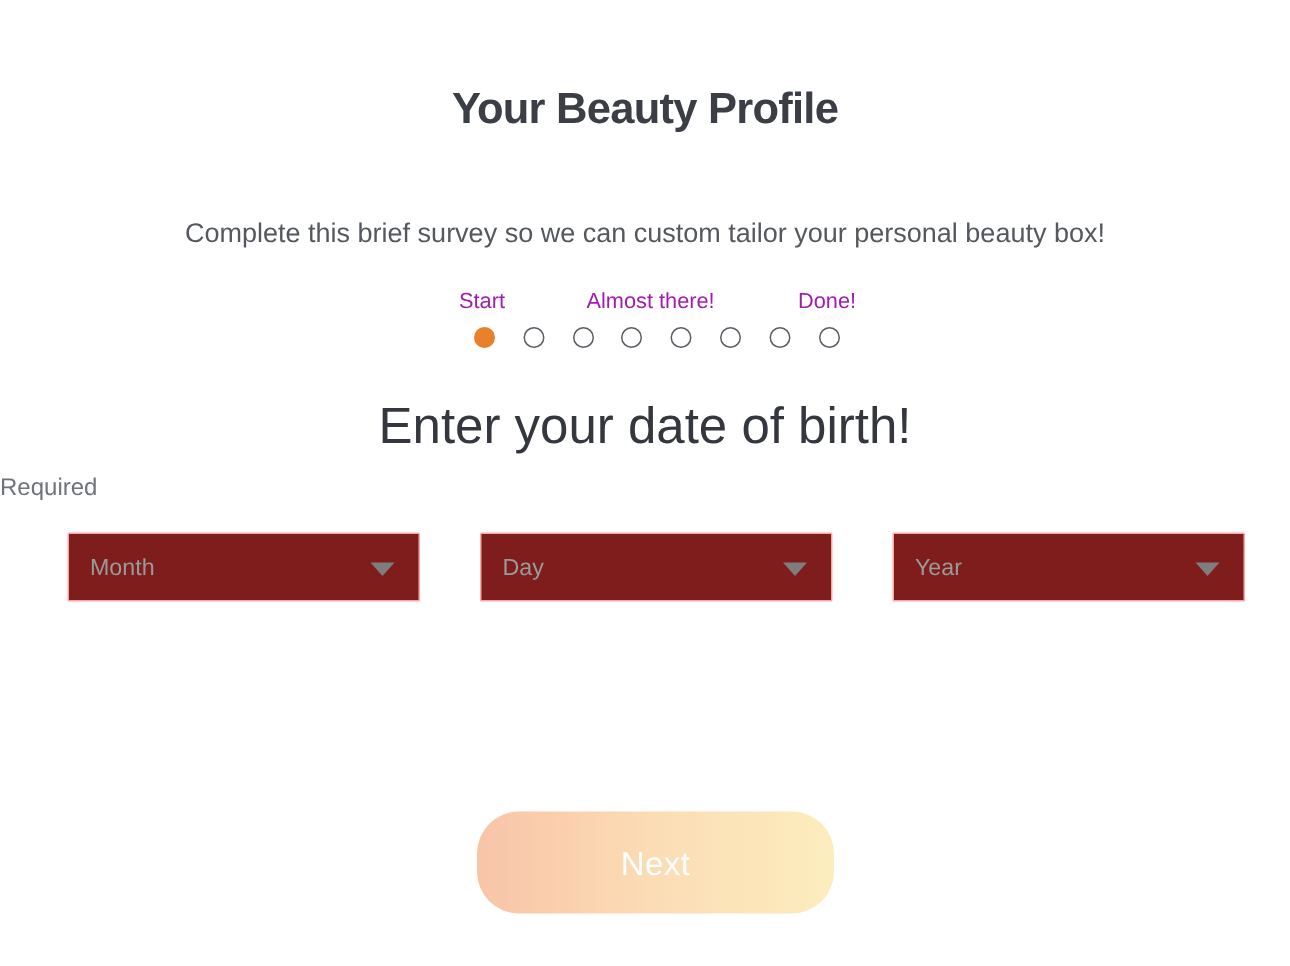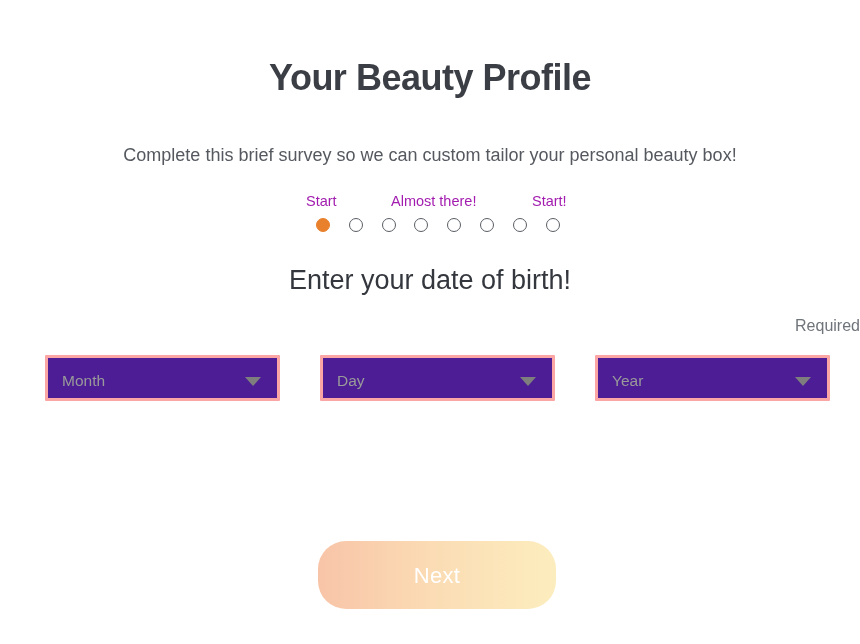--- a/index.html
+++ b/index.html
@@ -22,21 +22,21 @@
     position: relative;
   }
 
   
   .page-title {
     position: absolute;
     top: 58px;
     left: 0;
     width: 860px;
     text-align: center;
-    font-size: 36px;
+    font-size: 29px;
     font-weight: bold;
     letter-spacing: -0.5px;
     color: #3b3f45;
     line-height: 1.1;
   }
 
   .page-subtitle {
     position: absolute;
     top: 144px;
     left: 0;
@@ -91,49 +91,49 @@
     border-color: #e8802c;
   }
 
   
   .question-title {
     position: absolute;
     top: 264px;
     left: 0;
     width: 860px;
     text-align: center;
-    font-size: 27px;
+    font-size: 34px;
     color: #34383e;
     line-height: 1.2;
   }
   .question-required {
     position: absolute;
     top: 317px;
     left: 0;
     width: 860px;
-    text-align: right;
+    text-align: left;
     font-size: 16px;
     color: #6f747b;
   }
 
   
   .selects-row {
     position: absolute;
     top: 355px;
     left: 0;
     width: 860px;
     height: 46px;
   }
   .select-box {
     position: absolute;
     top: 0;
     height: 46px;
     box-sizing: border-box;
-    border: 3px solid #fca5a5;
-    background: #4c1d95;
+    border: 1px solid #fca5a5;
+    background: #7f1d1d;
     border-radius: 1px;
   }
   .select-box.month { left: 45px;  width: 235px; }
   .select-box.day   { left: 320px; width: 235px; }
   .select-box.year  { left: 595px; width: 235px; }
 
   .select-value {
     position: absolute;
     left: 14px;
     top: 0;
@@ -181,21 +181,21 @@
 <div class="page">
 
   <div class="page-title">Your Beauty Profile</div>
 
   <div class="page-subtitle">Complete this brief survey so we can custom tailor your personal beauty box!</div>
 
   <div class="progress-wrap">
     <div class="progress-labels">
       <span class="progress-label start">Start</span>
       <span class="progress-label middle">Almost there!</span>
-      <span class="progress-label end">Start!</span>
+      <span class="progress-label end">Done!</span>
     </div>
     <div class="progress-dots" id="progress-dots">
         <span class="dot filled" style="left: 316px;"></span>
         <span class="dot" style="left: 348.8px;"></span>
         <span class="dot" style="left: 381.6px;"></span>
         <span class="dot" style="left: 414.4px;"></span>
         <span class="dot" style="left: 447.2px;"></span>
         <span class="dot" style="left: 480px;"></span>
         <span class="dot" style="left: 512.8px;"></span>
         <span class="dot" style="left: 545.6px;"></span>

